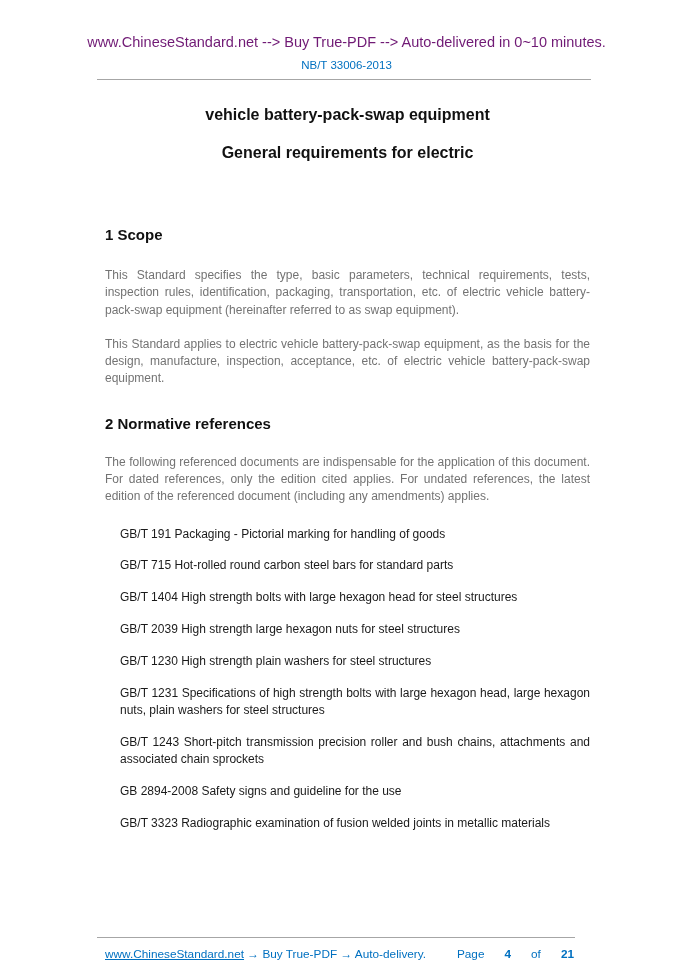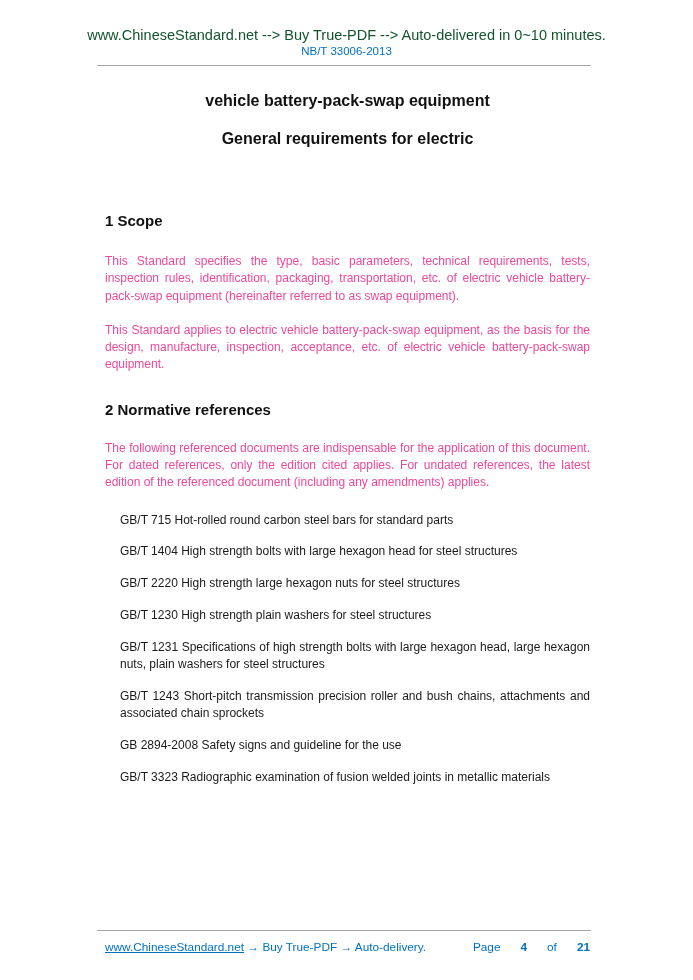--- a/index.html
+++ b/index.html
@@ -3,22 +3,22 @@
 <meta charset="utf-8">
 <style>
   html, body { margin: 0; padding: 0; background: #ffffff; }
   body {
     width: 693px; height: 980px; position: relative; overflow: hidden;
     font-family: "Liberation Sans", sans-serif; color: #1a1a1a;
   }
   .page { width: 693px; height: 980px; position: relative; }
 
   .promo {
-    margin: 1px; padding-top: 26px; text-align: center;
-    color: #14532d; font-size: 14.5px; line-height: 17px;
+    margin: 8px; padding-top: 26px; text-align: center;
+    color: #701a75; font-size: 14.5px; line-height: 17px;
   }
   .std-code {
     text-align: center;
     color: #0070c0; font-size: 11.5px; line-height: 13px;
   }
   .rule {
     height: 0; border: 0; border-top: 1px solid #a6a6a6;
     margin: 7px 102px 0 97px;
   }
 
@@ -32,33 +32,33 @@
 
   h2.sec-heading {
     font-size: 15px; line-height: 17px; font-weight: bold; color: #111;
     margin: 0;
   }
   .h-scope { margin-top: 54px !important; }
   .h-normref { margin-top: 27px !important; }
 
   p.body-text {
     margin: 0; font-size: 12px; line-height: 17.3px;
-    text-align: justify; color: #ec4899;
+    text-align: justify; color: #737373;
   }
   .p1 { margin-top: 24px !important; }
   .p2 { margin-top: 17px !important; }
   .p-intro { margin-top: 22px !important; }
 
   .ref-list { margin-top: 20px; }
   p.ref-item {
     margin: 0 0 14.5px 0; padding-left: 15px;
     font-size: 12px; line-height: 17.3px; text-align: justify; color: #1a1a1a;
   }
 
-  .footer { position: absolute; left: 0; right: 0; top: 929px; }
+  .footer { position: absolute; left: 0; right: 16px; top: 929px; }
   .footer .rule { margin-top: 0; }
   .footer-row {
     display: flex; justify-content: space-between; align-items: baseline;
     margin: 9px 103px 0 105px;
     font-size: 11.8px; line-height: 15px; color: #0070c0;
   }
   .footer-left a { color: #0070c0; text-decoration: underline; cursor: pointer; }
   .footer-left .tagline { color: #0070c0; }
   .page-indicator { display: flex; gap: 20px; color: #0070c0; }
   .page-indicator b { font-weight: bold; }
@@ -84,23 +84,24 @@
     <h2 class="sec-heading h-scope">1 Scope</h2>
 
     <p class="body-text p1">This Standard specifies the type, basic parameters, technical requirements, tests, inspection rules, identification, packaging, transportation, etc. of electric vehicle battery-pack-swap equipment (hereinafter referred to as swap equipment).</p>
     <p class="body-text p2">This Standard applies to electric vehicle battery-pack-swap equipment, as the basis for the design, manufacture, inspection, acceptance, etc. of electric vehicle battery-pack-swap equipment.</p>
 
     <h2 class="sec-heading h-normref">2 Normative references</h2>
 
     <p class="body-text p-intro">The following referenced documents are indispensable for the application of this document. For dated references, only the edition cited applies. For undated references, the latest edition of the referenced document (including any amendments) applies.</p>
 
     <div class="ref-list">
+      <p class="ref-item">GB/T 191 Packaging - Pictorial marking for handling of goods</p>
       <p class="ref-item">GB/T 715 Hot-rolled round carbon steel bars for standard parts</p>
       <p class="ref-item">GB/T 1404 High strength bolts with large hexagon head for steel structures</p>
-      <p class="ref-item">GB/T 2220 High strength large hexagon nuts for steel structures</p>
+      <p class="ref-item">GB/T 2039 High strength large hexagon nuts for steel structures</p>
       <p class="ref-item">GB/T 1230 High strength plain washers for steel structures</p>
       <p class="ref-item">GB/T 1231 Specifications of high strength bolts with large hexagon head, large hexagon nuts, plain washers for steel structures</p>
       <p class="ref-item">GB/T 1243 Short-pitch transmission precision roller and bush chains, attachments and associated chain sprockets</p>
       <p class="ref-item">GB 2894-2008 Safety signs and guideline for the use</p>
       <p class="ref-item">GB/T 3323 Radiographic examination of fusion welded joints in metallic materials</p>
     </div>
 
   </div>
 
   <div class="footer">

